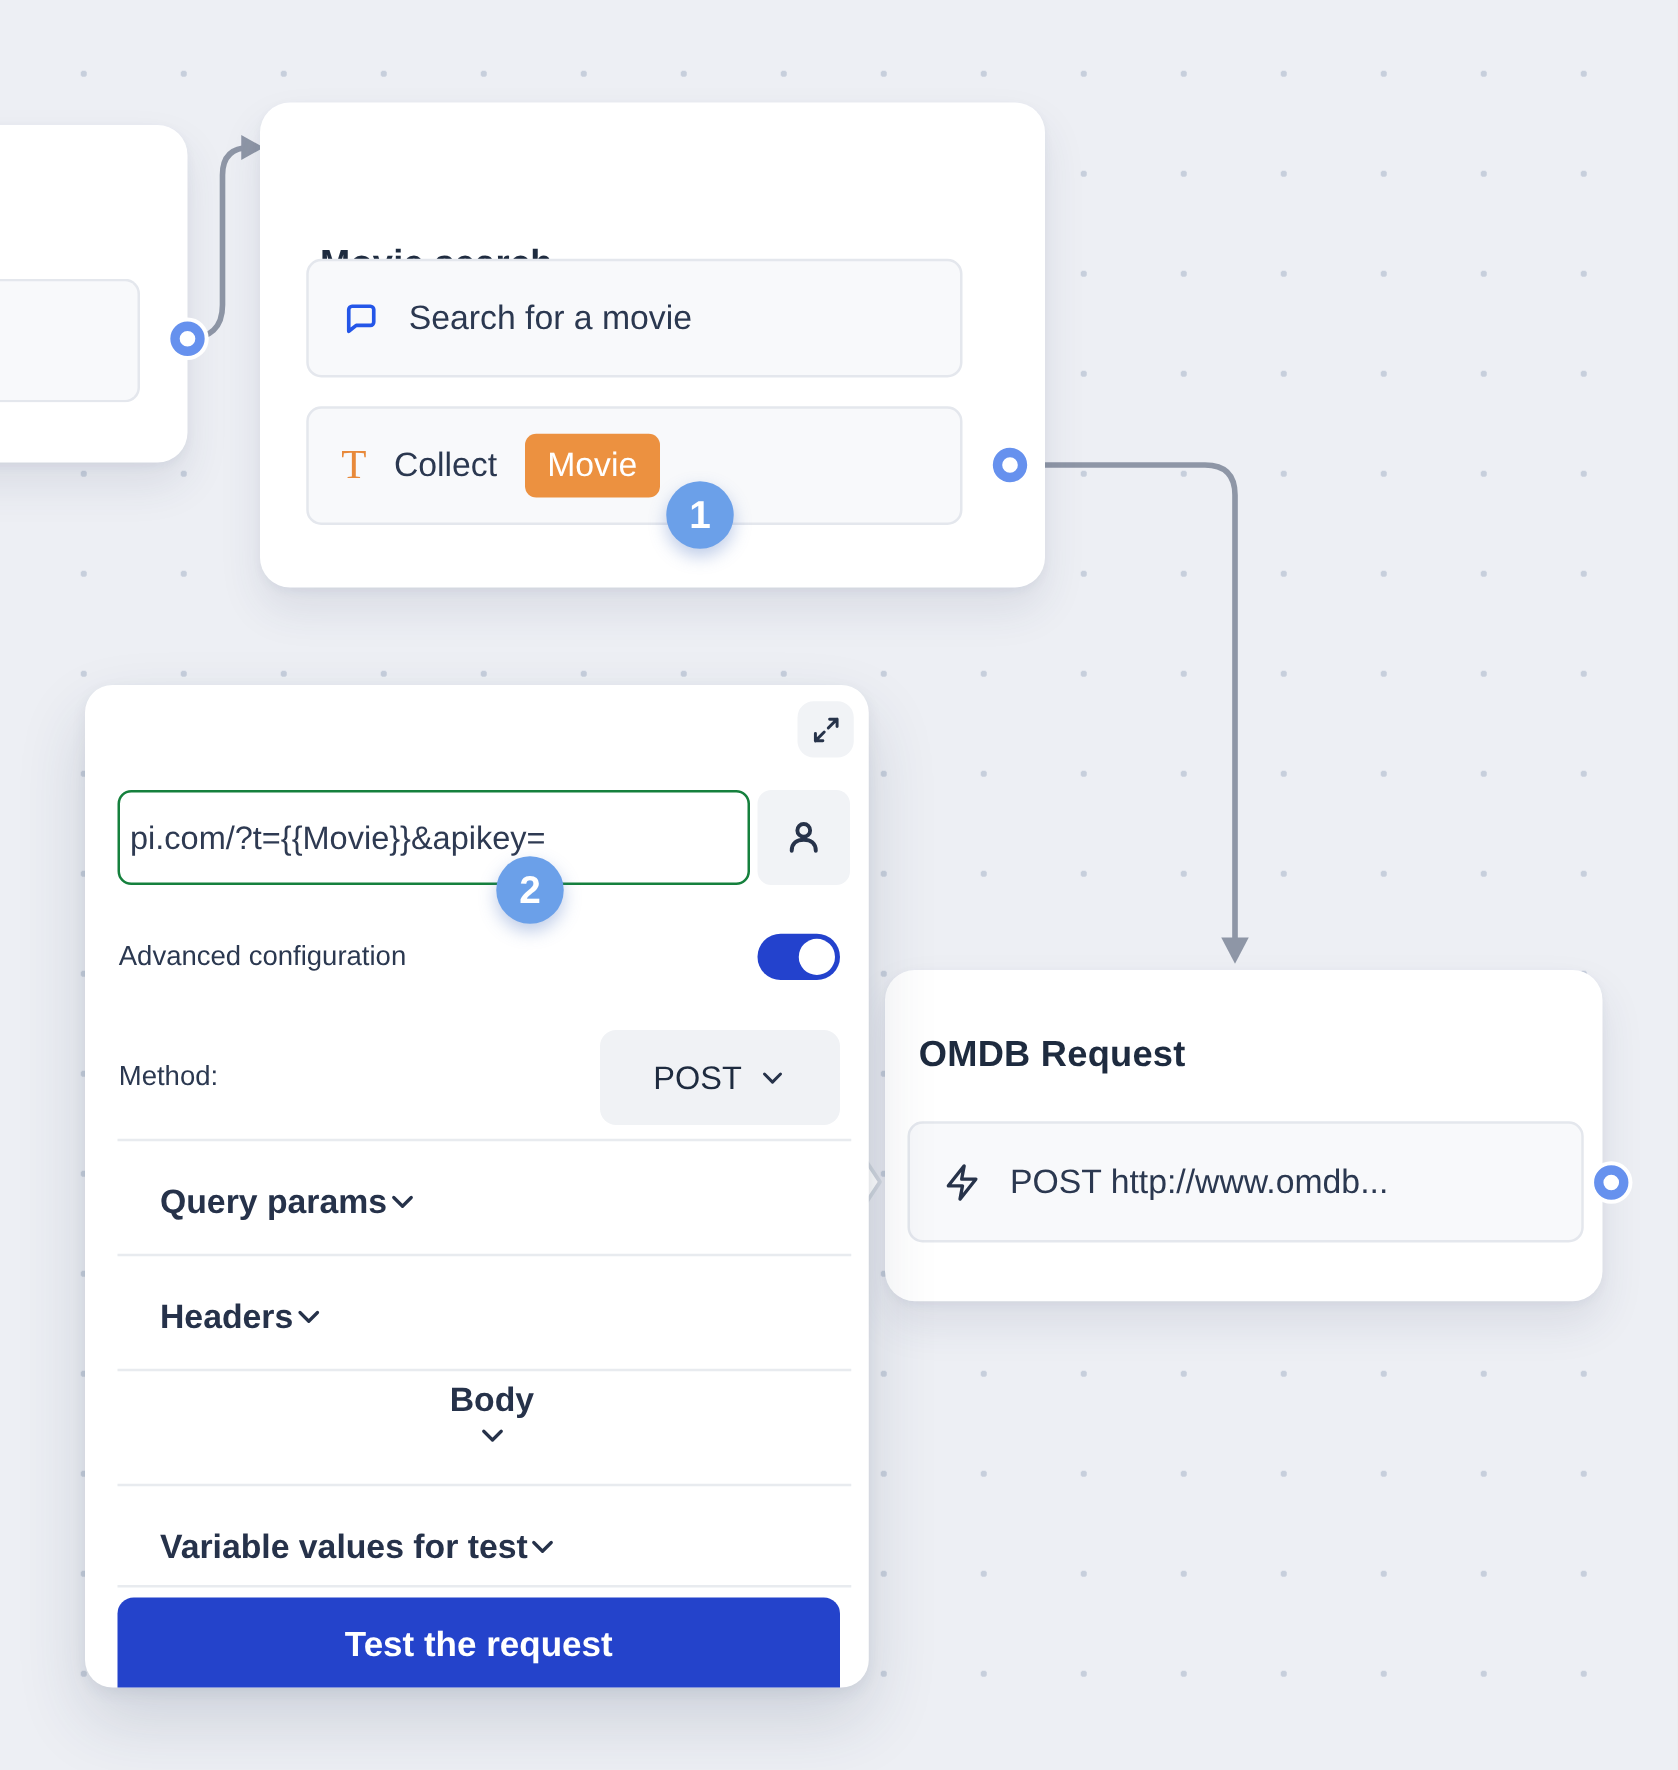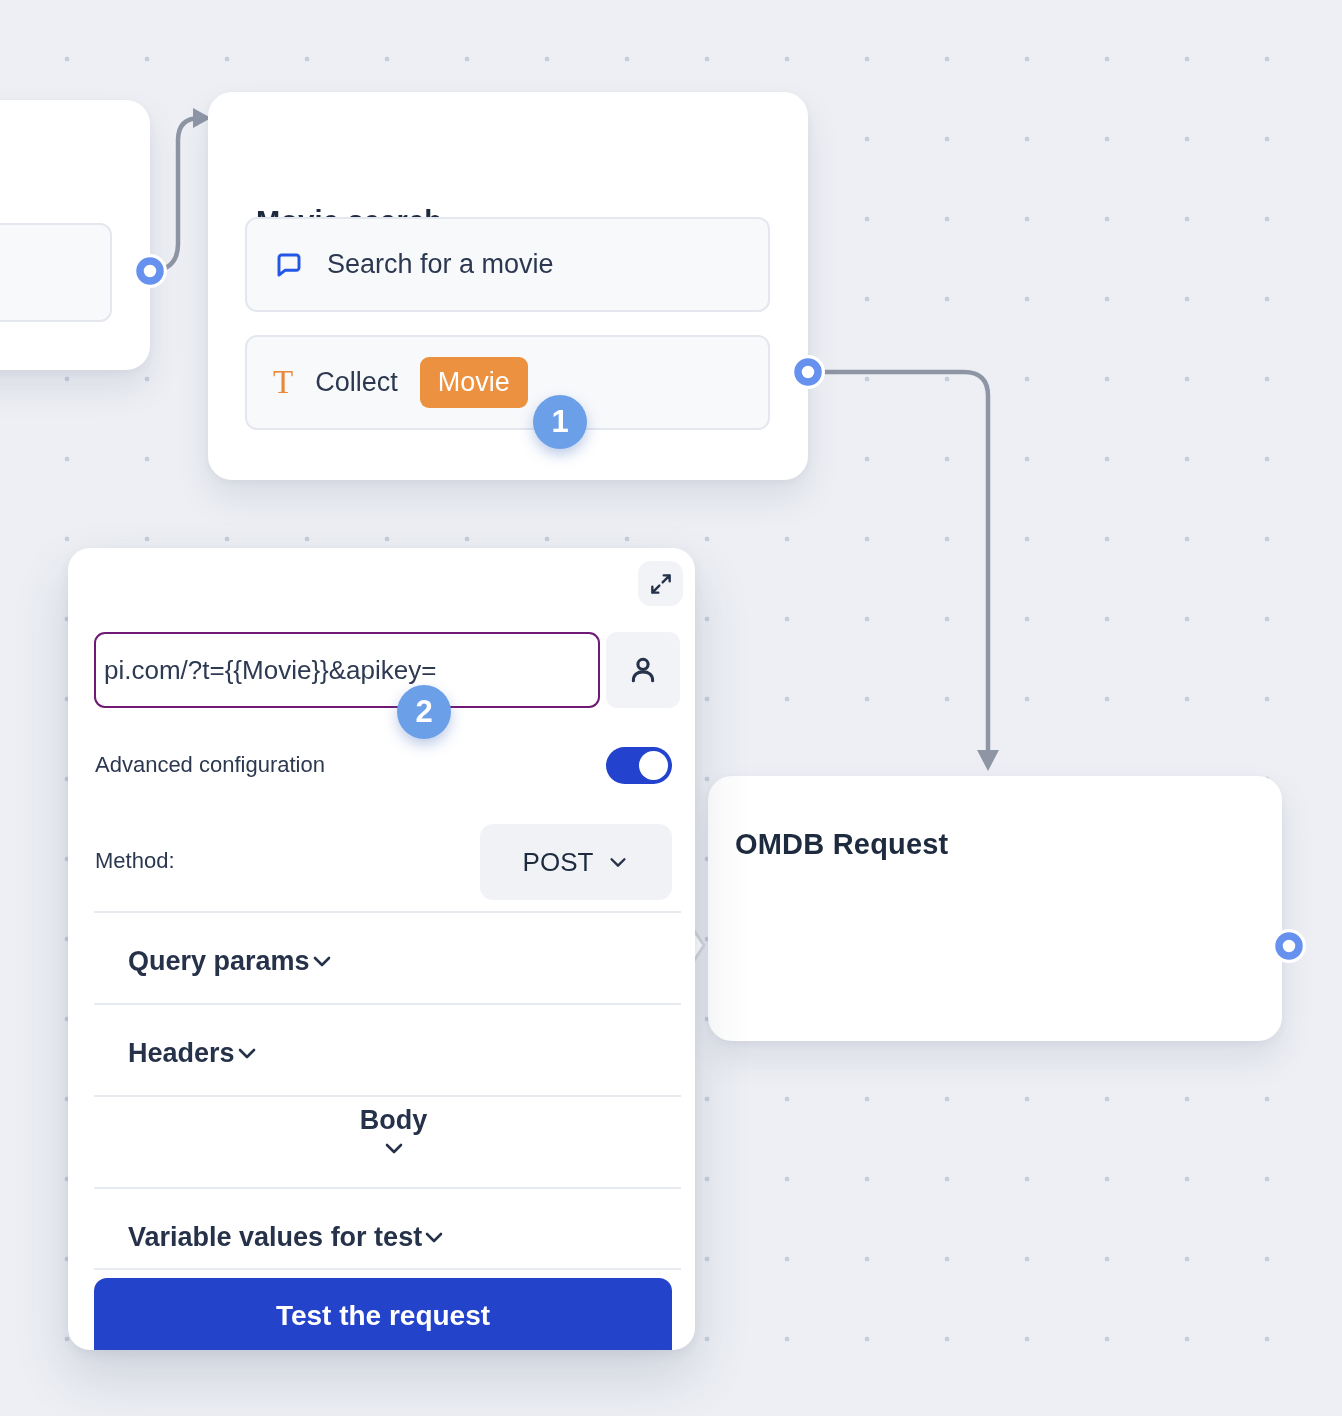--- a/index.html
+++ b/index.html
@@ -38,21 +38,21 @@
     position:absolute;left:68px;top:548px;width:627px;height:802px;background:#fff;
     border-radius:22px;z-index:6;box-shadow:0 26px 55px rgba(40,55,90,.16),0 4px 12px rgba(40,55,90,.07);
     overflow:hidden;
   }
   .icon-btn{
     position:absolute;background:#f1f3f6;border:none;border-radius:13px;cursor:pointer;
     display:flex;align-items:center;justify-content:center;
   }
   #url-input{
     position:absolute;left:26px;top:84px;width:506px;height:76px;box-sizing:border-box;
-    border:2px solid #701a75;border-radius:11px;padding:0 6px 0 8px;font-size:26px;color:#2e3a52;
+    border:2px solid #15803d;border-radius:11px;padding:0 6px 0 8px;font-size:26px;color:#2e3a52;
     font-family:"Liberation Sans","DejaVu Sans",sans-serif;background:#fff;outline:none;
   }
   .panel-label{font-size:22px;color:#2b3850;}
   .toggle{
     position:absolute;width:66px;height:37px;border-radius:19px;background:#2342cd;cursor:pointer;
   }
   .toggle .knob{position:absolute;right:4px;top:4px;width:29px;height:29px;border-radius:50%;background:#fff;}
   #method-select{
     position:absolute;right:23px;top:276px;width:192px;height:76px;background:#f0f2f5;border-radius:13px;
     display:flex;align-items:center;justify-content:center;gap:14px;cursor:pointer;
@@ -80,21 +80,21 @@
     <path d="M150,271 C168,271 178,262 178,244 L178,140 Q178,118 200,118 L200,118" fill="none" stroke="#8e96a6" stroke-width="4.5" stroke-linecap="round"></path>
     <polygon points="193,108 193,128 211,118" fill="#8e96a6"></polygon>
     <path d="M808,372 L964,372 Q988,372 988,396 L988,752" fill="none" stroke="#8e96a6" stroke-width="4.5" stroke-linecap="round"></path>
     <polygon points="977,750 999,750 988,771" fill="#8e96a6"></polygon>
   </svg>
 
   <div class="card" style="left:-70px;top:100px;width:220px;height:270px;">
     <div class="block" style="left:30px;top:123px;width:152px;height:99px;border-radius:0 12px 12px 0;border-left:none;"></div>
   </div>
 
-  <div class="card" style="left:208px;top:92px;width:600px;height:388px;">
+  <div class="card" style="left:208px;top:82px;width:600px;height:388px;padding-left:28px;">
     <div class="node-title" style="position:absolute;left:48px;top:113px;">Movie search</div>
 
     <div class="block" style="left:37px;top:125px;width:525px;height:95px;">
       <span style="display:flex;">
         <svg width="32" height="32" viewBox="0 0 24 24" fill="none" stroke="#2456e8" stroke-width="2.2" stroke-linejoin="round" stroke-linecap="round">
           <path d="M4.5 6.5 a2 2 0 0 1 2 -2 h11 a2 2 0 0 1 2 2 v7.5 a2 2 0 0 1 -2 2 h-8.5 L4.5 19.5 z"></path>
         </svg>
       </span>
       <span>Search for a movie</span>
     </div>
@@ -104,20 +104,28 @@
       <span>Collect</span>
       <span class="var-badge">Movie</span>
     </div>
 
     <div class="step-badge" style="left:325px;top:303px;">1</div>
   </div>
 
   <div class="card" style="left:708px;top:776px;width:574px;height:265px;">
     <div class="node-title" style="position:absolute;left:27px;top:52px;">OMDB Request</div>
 
+    <div class="block" style="left:18px;top:121px;width:541px;height:97px;">
+      <span style="display:flex;">
+        <svg width="32" height="32" viewBox="0 0 24 24" fill="none" stroke="#27334a" stroke-width="2" stroke-linejoin="round" stroke-linecap="round">
+          <path d="M13 2 L3.5 14 h8.5 l-1.5 8 L20 10 h-8.5 L13 2 z"></path>
+        </svg>
+      </span>
+      <span>POST http://www.omdb...</span>
+    </div>
   </div>
 
   <svg class="layer z4" viewBox="0 0 1342 1416">
     <g>
       <circle cx="150" cy="271" r="17" fill="#ffffff"></circle>
       <circle cx="150" cy="271" r="10" fill="#ffffff" stroke="#6691ee" stroke-width="7.5"></circle>
     </g>
     <g>
       <circle cx="808" cy="372" r="17" fill="#ffffff"></circle>
       <circle cx="808" cy="372" r="10" fill="#ffffff" stroke="#6691ee" stroke-width="7.5"></circle>

